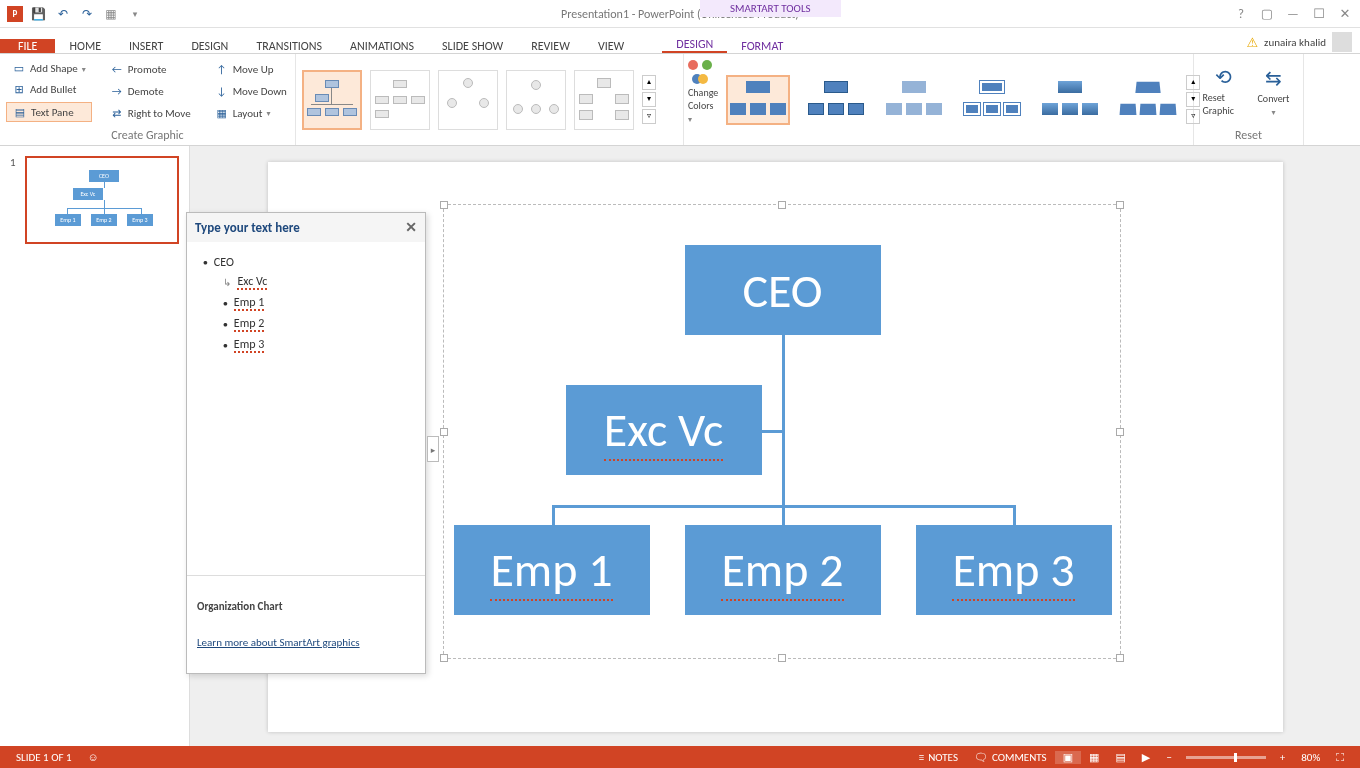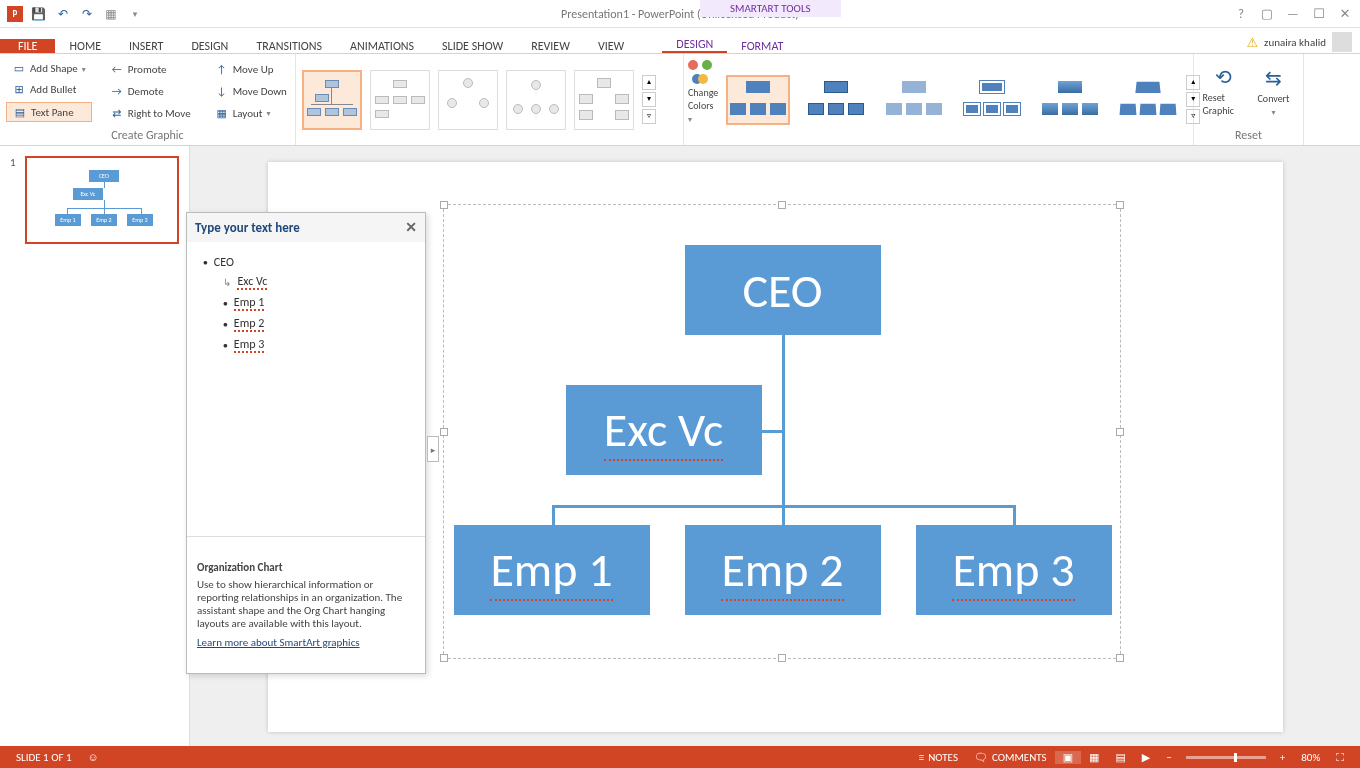--- a/index.html
+++ b/index.html
@@ -399,21 +399,21 @@
         <span class="tp-bull">●</span>
         <span class="spell">Emp 2</span>
       </div>
     <div class="tp-item tp-l2">
         <span class="tp-bull">●</span>
         <span class="spell">Emp 3</span>
       </div>
   </div>
   <div class="tp-footer">
     <b>Organization Chart</b>
-    <span>Use to show hierarchical information or reporting relationships in an organization. The assistant shape and the Org Chart hanging layouts are available with this layout.</span><br>
+    <br>
     <span class="tp-link">Learn more about SmartArt graphics</span>
   </div>
 </div>
 <div class="tp-toggle">▸</div>
 
 <div class="status">
   <div class="sbtn">SLIDE 1 OF 1</div>
   <div class="sbtn">☺</div>
   <div class="sp"></div>
   <div class="sbtn">≡ <span>NOTES</span></div>

